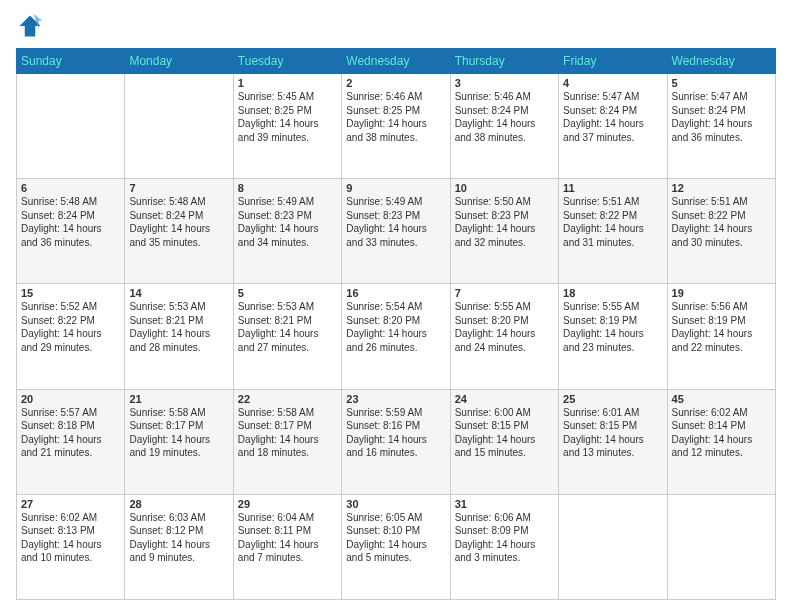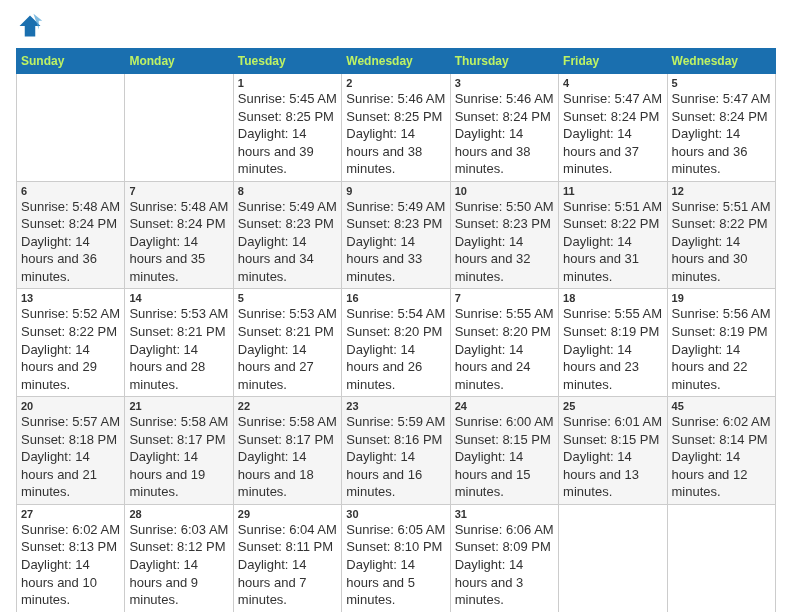--- a/index.html
+++ b/index.html
@@ -62,23 +62,23 @@
     }
     .calendar {
       flex: 1;
       border: 1px solid #ccc;
       border-collapse: collapse;
       width: 100%;
       table-layout: fixed;
     }
     .calendar th {
       background: #1a6faf;
-      color: #bef264;
+      color: #5eead4;
       font-size: 12px;
-      font-weight: bold;
+      font-weight: normal;
       padding: 5px 4px;
       text-align: left;
       border: 1px solid #1a6faf;
     }
     .calendar td {
       border: 1px solid #ccc;
       vertical-align: top;
       padding: 3px 4px;
       font-size: 10px;
       color: #333;
@@ -87,21 +87,21 @@
     .calendar tr:nth-child(even) td {
       background: #f5f5f5;
     }
     .day-num {
       font-weight: bold;
       font-size: 11px;
       display: block;
       margin-bottom: 1px;
     }
     .day-info {
-      font-size: 13px;
+      font-size: 10px;
       line-height: 1.35;
       color: #333;
     }
     .empty-cell {
       background: #fff !important;
     }
     .calendar tbody tr:nth-child(even) td.empty-cell {
       background: #fff !important;
     }
   </style>
@@ -212,21 +212,21 @@
           </td>
           <td>
             <span class="day-num">12</span>
             <div class="day-info">Sunrise: 5:51 AM
 Sunset: 8:22 PM
 Daylight: 14 hours and 30 minutes.</div>
           </td>
         </tr>
         <tr>
           <td>
-            <span class="day-num">13</span>
+            <span class="day-num">15</span>
             <div class="day-info">Sunrise: 5:52 AM
 Sunset: 8:22 PM
 Daylight: 14 hours and 29 minutes.</div>
           </td>
           <td>
             <span class="day-num">14</span>
             <div class="day-info">Sunrise: 5:53 AM
 Sunset: 8:21 PM
 Daylight: 14 hours and 28 minutes.</div>
           </td>

